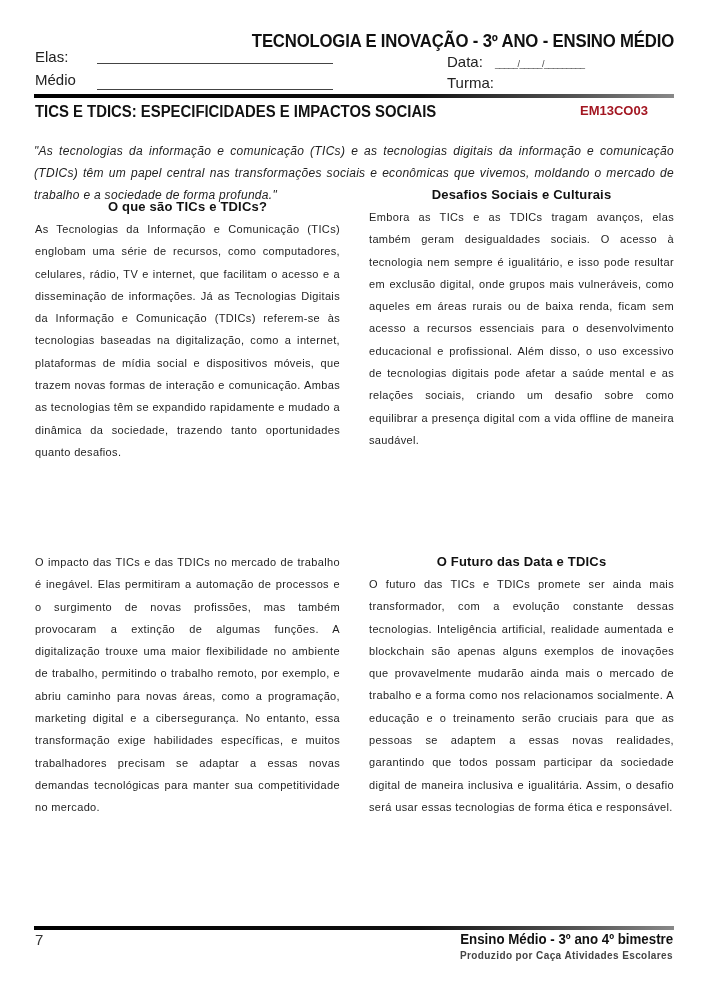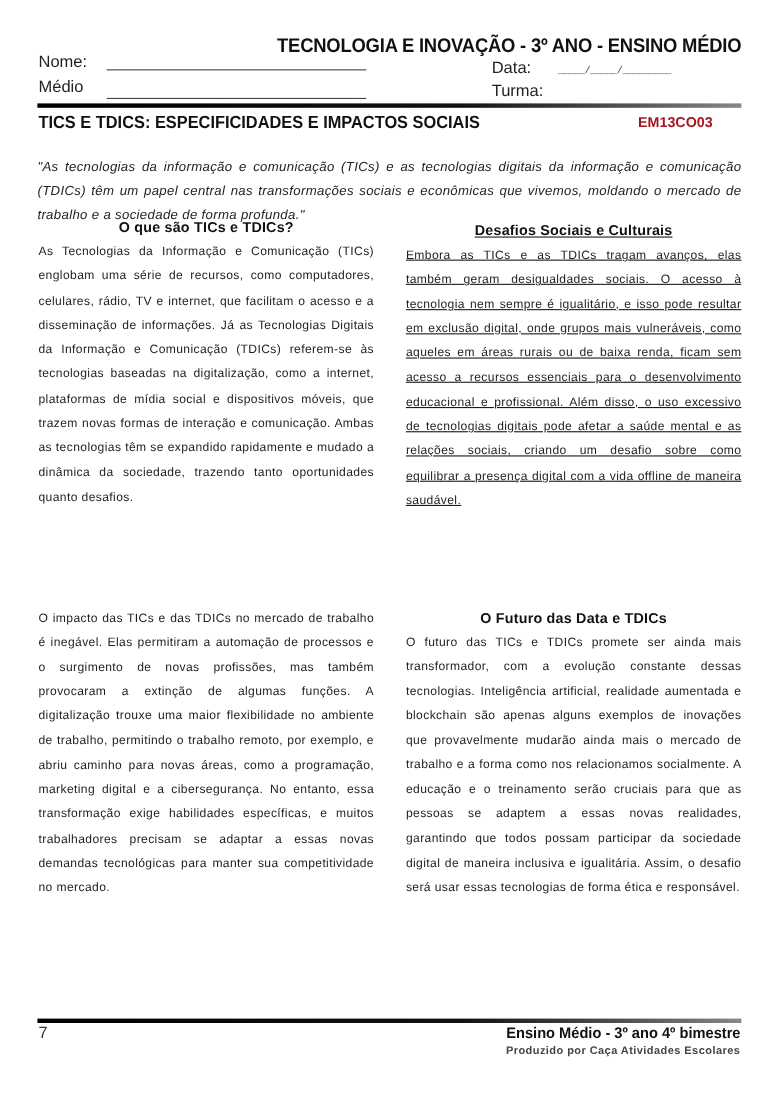--- a/index.html
+++ b/index.html
@@ -143,49 +143,49 @@
       white-space: nowrap;
     }
   </style>
 </head>
 <body>
 
 <div class="page">
 
   <div class="header-title">TECNOLOGIA E INOVAÇÃO - 3º ANO - ENSINO MÉDIO</div>
 
-  <div class="field-label" style="left:35px; top:48px;">Nome:</div>
+  <div class="field-label" style="left:35px; top:48px;">Elas:</div>
   <div class="field-line" style="left:97px; top:63px; width:236px;"></div>
 
   <div class="field-label" style="left:35px; top:71px;">Médio</div>
   <div class="field-line" style="left:97px; top:89px; width:236px;"></div>
 
   <div class="field-label" style="left:447px; top:53px;">Data:</div>
-  <div class="date-blanks" style="left:507px; top:59px;font-family:Liberation Mono, monospace;">_____/_____/_________</div>
+  <div class="date-blanks" style="left:495px; top:59px;">_____/_____/_________</div>
 
   <div class="field-label" style="left:447px; top:74px;">Turma:</div>
   <div class="field-line" style="left:503px; top:89px; width:0px;"></div>
 
   <div class="rule" style="top:94px;"></div>
 
   <div class="doc-title">TICS E TDICS: ESPECIFICIDADES E IMPACTOS SOCIAIS</div>
   <div class="doc-code" style="color:#a31621;">EM13CO03</div>
 
   <p class="intro-quote">"As tecnologias da informação e comunicação (TICs) e as tecnologias digitais da informação e comunicação (TDICs) têm um papel central nas transformações sociais e econômicas que vivemos, moldando o mercado de trabalho e a sociedade de forma profunda."</p>
 
   <div class="col col-left" style="top:196px;">
     <div class="sec-heading">O que são TICs e TDICs?</div>
     <p class="sec-body">As Tecnologias da Informação e Comunicação (TICs) englobam uma série de recursos, como computadores, celulares, rádio, TV e internet, que facilitam o acesso e a disseminação de informações. Já as Tecnologias Digitais da Informação e Comunicação (TDICs) referem-se às tecnologias baseadas na digitalização, como a internet, plataformas de mídia social e dispositivos móveis, que trazem novas formas de interação e comunicação. Ambas as tecnologias têm se expandido rapidamente e mudado a dinâmica da sociedade, trazendo tanto oportunidades quanto desafios.</p>
   </div>
 
   <div class="col col-left" style="top:551px;">
     <p class="sec-body">O impacto das TICs e das TDICs no mercado de trabalho é inegável. Elas permitiram a automação de processos e o surgimento de novas profissões, mas também provocaram a extinção de algumas funções. A digitalização trouxe uma maior flexibilidade no ambiente de trabalho, permitindo o trabalho remoto, por exemplo, e abriu caminho para novas áreas, como a programação, marketing digital e a cibersegurança. No entanto, essa transformação exige habilidades específicas, e muitos trabalhadores precisam se adaptar a essas novas demandas tecnológicas para manter sua competitividade no mercado.</p>
   </div>
 
-  <div class="col col-right" style="top:199px;text-decoration:underline;">
+  <div class="col col-right" style="top:184px;">
     <div class="sec-heading">Desafios Sociais e Culturais</div>
     <p class="sec-body">Embora as TICs e as TDICs tragam avanços, elas também geram desigualdades sociais. O acesso à tecnologia nem sempre é igualitário, e isso pode resultar em exclusão digital, onde grupos mais vulneráveis, como aqueles em áreas rurais ou de baixa renda, ficam sem acesso a recursos essenciais para o desenvolvimento educacional e profissional. Além disso, o uso excessivo de tecnologias digitais pode afetar a saúde mental e as relações sociais, criando um desafio sobre como equilibrar a presença digital com a vida offline de maneira saudável.</p>
   </div>
 
   <div class="col col-right" style="top:551px;">
     <div class="sec-heading">O Futuro das Data e TDICs</div>
     <p class="sec-body">O futuro das TICs e TDICs promete ser ainda mais transformador, com a evolução constante dessas tecnologias. Inteligência artificial, realidade aumentada e blockchain são apenas alguns exemplos de inovações que provavelmente mudarão ainda mais o mercado de trabalho e a forma como nos relacionamos socialmente. A educação e o treinamento serão cruciais para que as pessoas se adaptem a essas novas realidades, garantindo que todos possam participar da sociedade digital de maneira inclusiva e igualitária. Assim, o desafio será usar essas tecnologias de forma ética e responsável.</p>
   </div>
 
   <div class="rule" style="top:926px;"></div>

